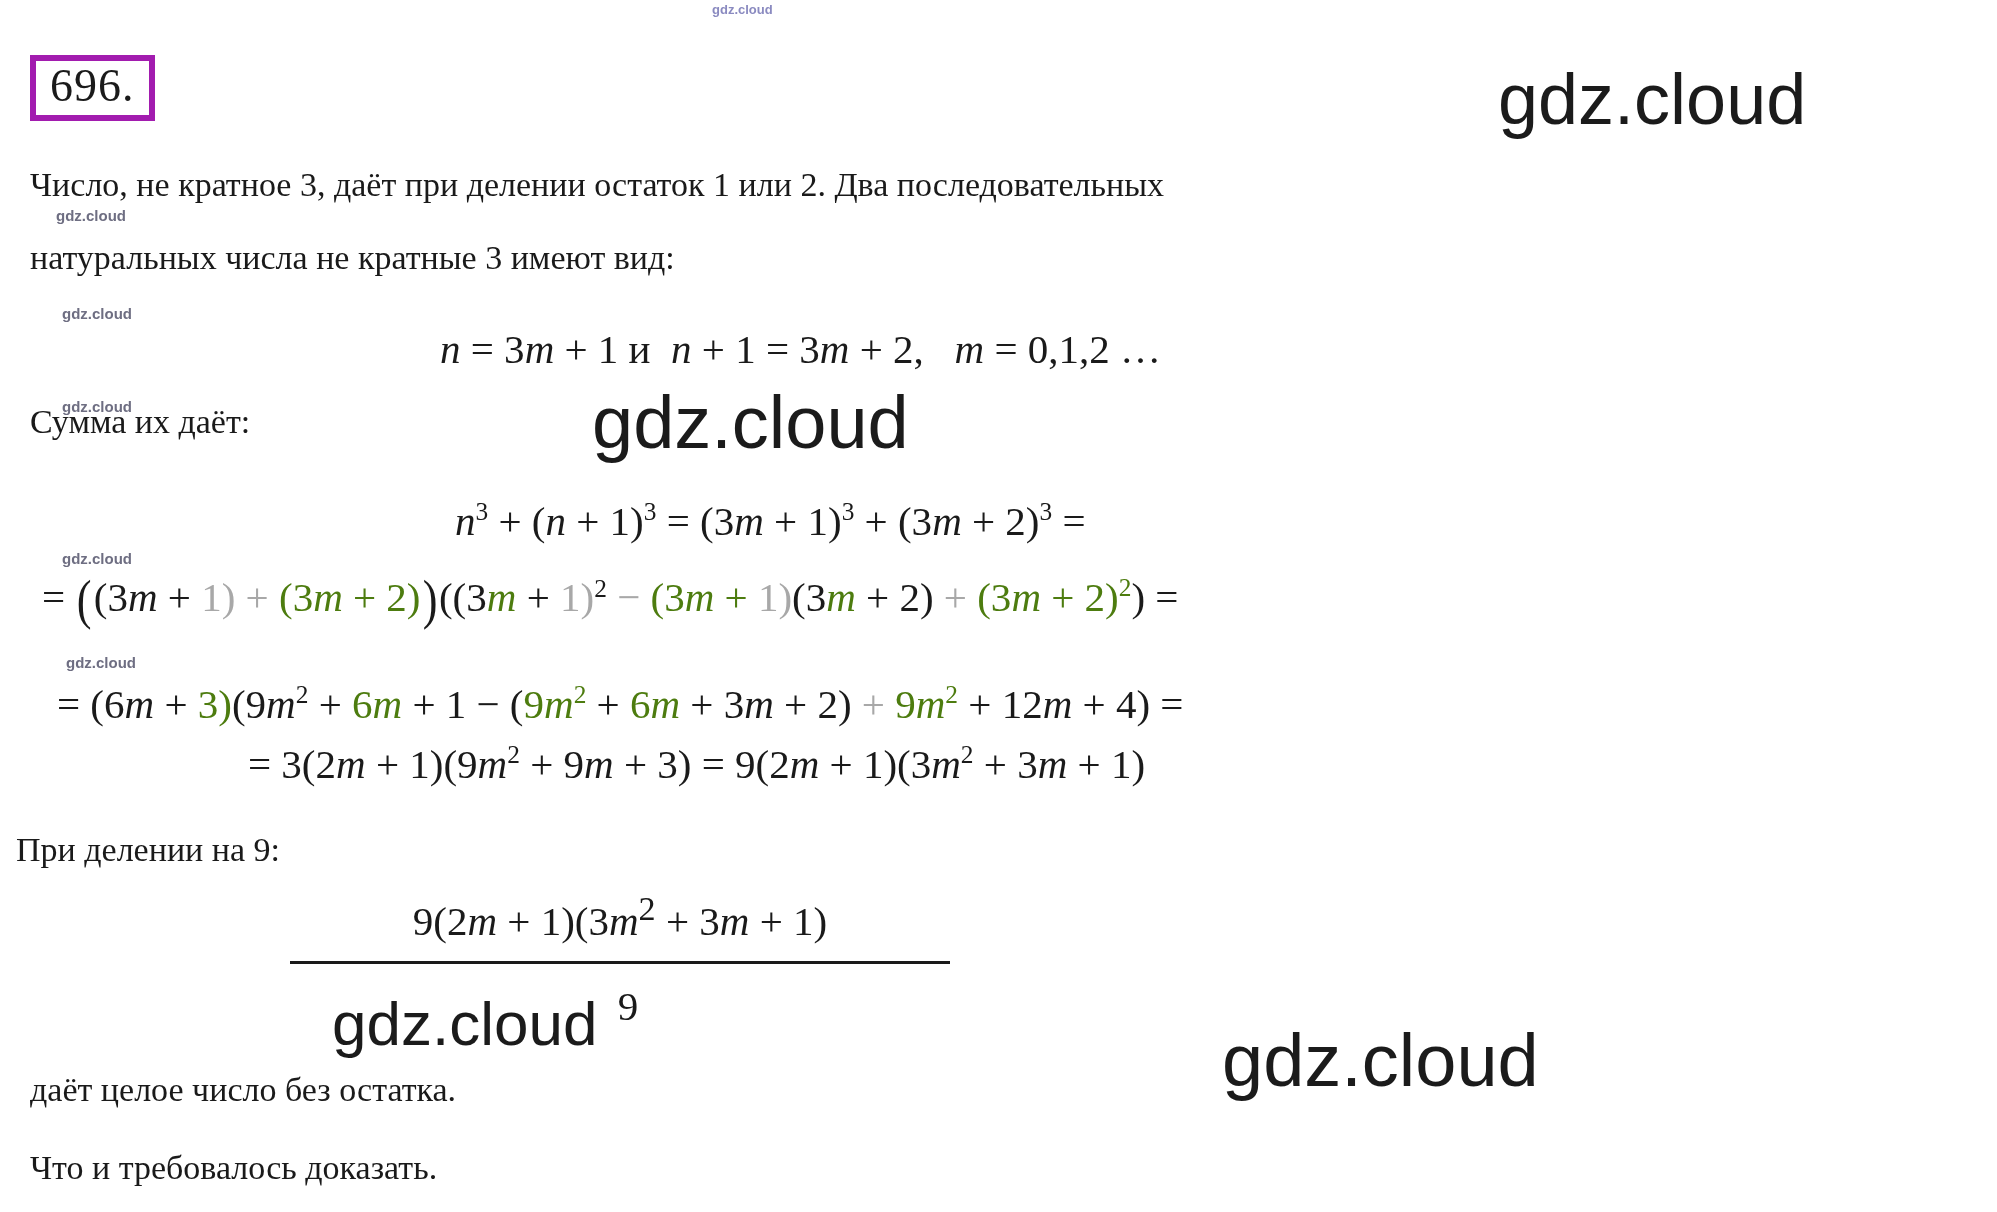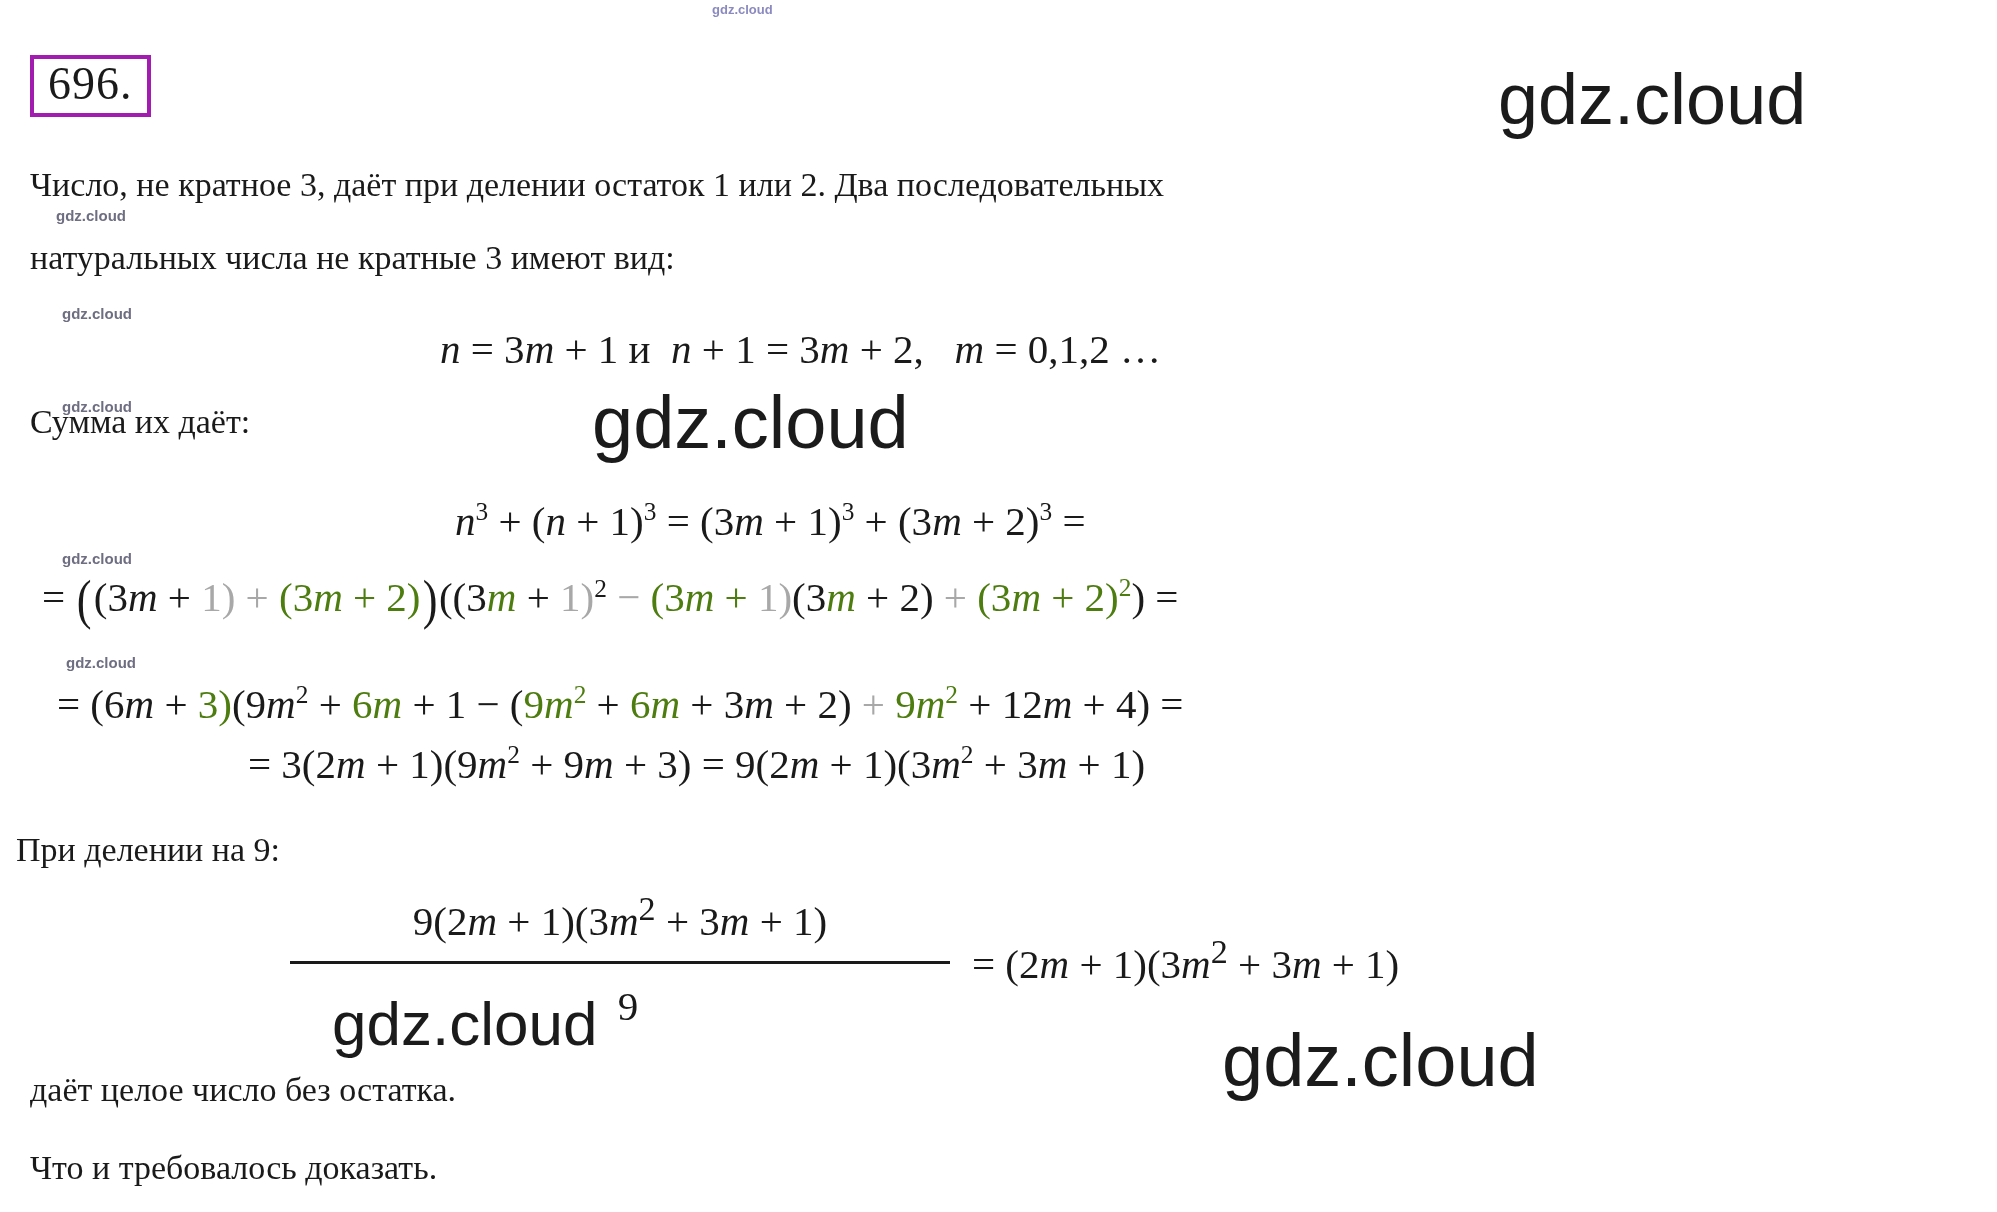--- a/index.html
+++ b/index.html
@@ -56,21 +56,21 @@
   .wm-small.s2 { left: 62px;  top: 305px; }
   .wm-small.s3 { left: 62px;  top: 398px; }
   .wm-small.s4 { left: 62px;  top: 550px; }
   .wm-small.s5 { left: 66px;  top: 654px; }
 
   
   .num-box {
     position: absolute;
     left: 30px;
     top: 55px;
-    border: 4px solid #a21caf;
+    border: 6px solid #a21caf;
     padding: 2px 14px 6px 14px;
     font-family: "Liberation Serif", serif;
     font-size: 46px;
     line-height: 1;
     font-weight: 400;
     letter-spacing: 1px;
     background: #fff;
   }
 
   
@@ -200,23 +200,20 @@
 <div class="frac-wrap">
   <div class="frac">
     <div class="numer">
       9(2<i class="v">m</i> + 1)(3<i class="v">m</i><sup>2</sup> + 3<i class="v">m</i> + 1)
     </div>
     <div class="bar"></div>
     <div class="denom">
       <span class="d9">9</span>
     </div>
   </div>
-  <div class="frac-rhs">
-    = (2<i class="v">m</i> + 1)(3<i class="v">m</i><sup>2</sup> + 3<i class="v">m</i> + 1)
-  </div>
 </div>
 
 <div class="wm-big w1">gdz.cloud</div>
 <div class="wm-big w2">gdz.cloud</div>
 <div class="wm-big w3">gdz.cloud</div>
 <div class="wm-big w4">gdz.cloud</div>
 
 <div class="wm-small s1">gdz.cloud</div>
 <div class="wm-small s2">gdz.cloud</div>
 <div class="wm-small s3">gdz.cloud</div>

